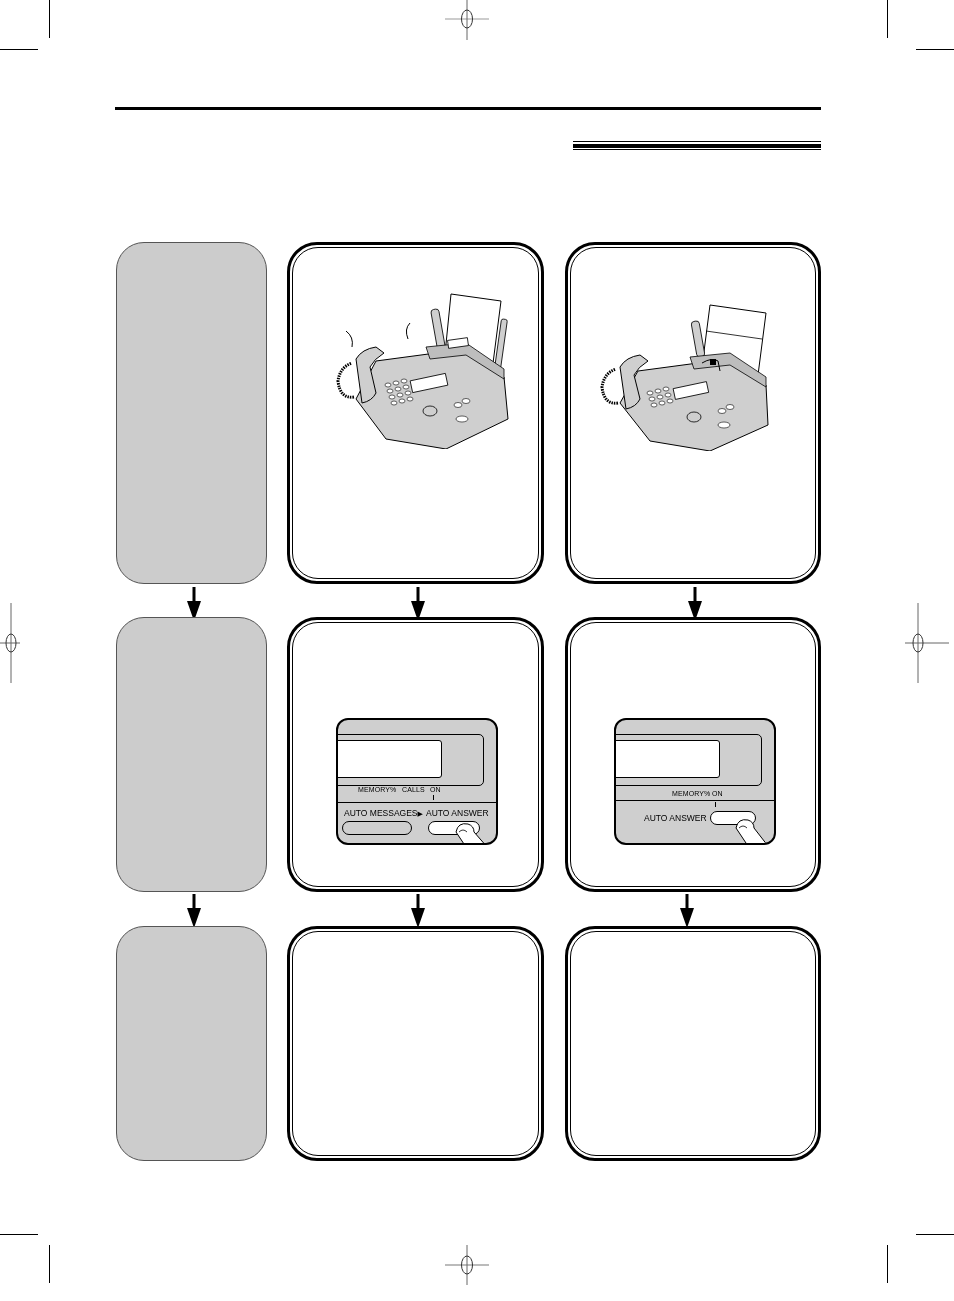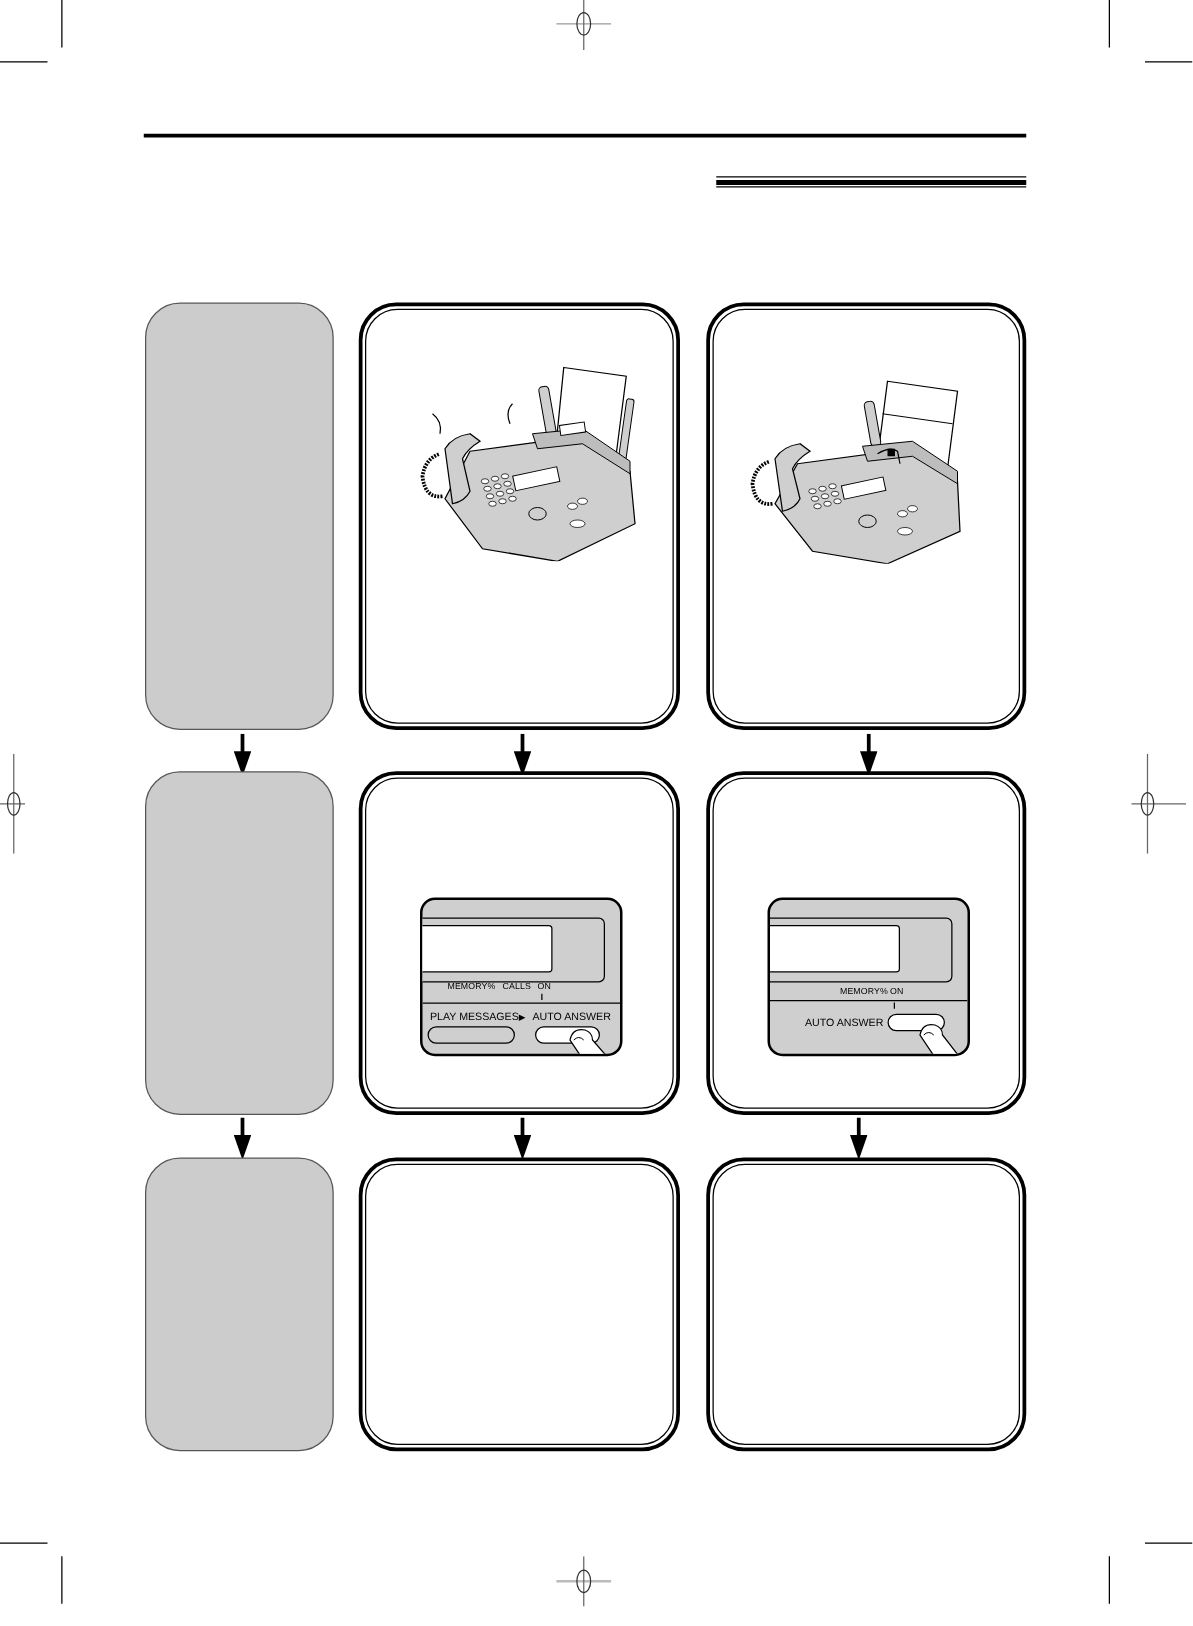--- a/index.html
+++ b/index.html
@@ -185,21 +185,21 @@
 
 <div class="panel" style="left:287px; top:617px; width:257px; height:275px;">
   <div class="display" style="left:46px; top:98px; width:162px; height:127px;">
     <div class="lcd-frame" style="left:-8px; top:14px; width:152px; height:50px;"></div>
     <div class="lcd" style="left:-8px; top:20px; width:110px; height:36px;"></div>
     <span class="tiny" style="left:20px; top:66px;">MEMORY%</span>
     <span class="tiny" style="left:64px; top:66px;">CALLS</span>
     <span class="tiny" style="left:92px; top:66px;">ON</span>
     <div class="crop-v" style="left:95px; top:75px; height:5px;"></div>
     <div class="divider" style="left:0; top:82px; width:100%;"></div>
-    <span class="small" style="left:6px; top:88px;"><span>PLAY MESSAGES</span><span style="font-size:7px;">▶</span></span>
+    <span class="small" style="left:6px; top:88px;"><span>AUTO MESSAGES</span><span style="font-size:7px;">▶</span></span>
     <span class="small" style="left:88px; top:88px;">AUTO ANSWER</span>
     <div class="pill" style="left:4px; top:101px; width:70px; height:14px;"></div>
     <div class="pill white" style="left:90px; top:101px; width:52px; height:14px;"></div>
     <svg style="position:absolute; left:116px; top:98px;" width="34" height="30" viewBox="0 0 34 30">
       <path d="M2 14 q2 -10 12 -8 q6 2 6 8 l14 16 l-20 2 Z" fill="#fff" stroke="#000" stroke-width="1"></path>
       <path d="M5 14 q4 -4 8 0" fill="none" stroke="#000" stroke-width="0.8"></path>
     </svg>
   </div>
 </div>
 

